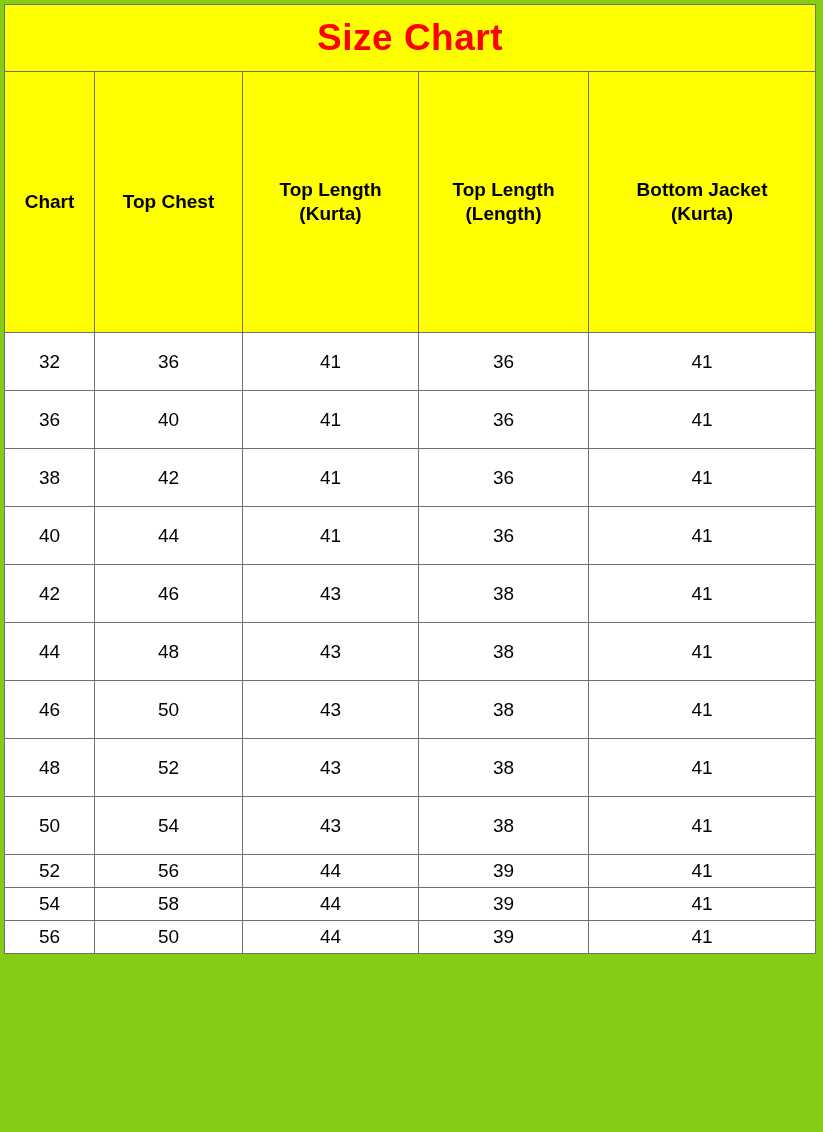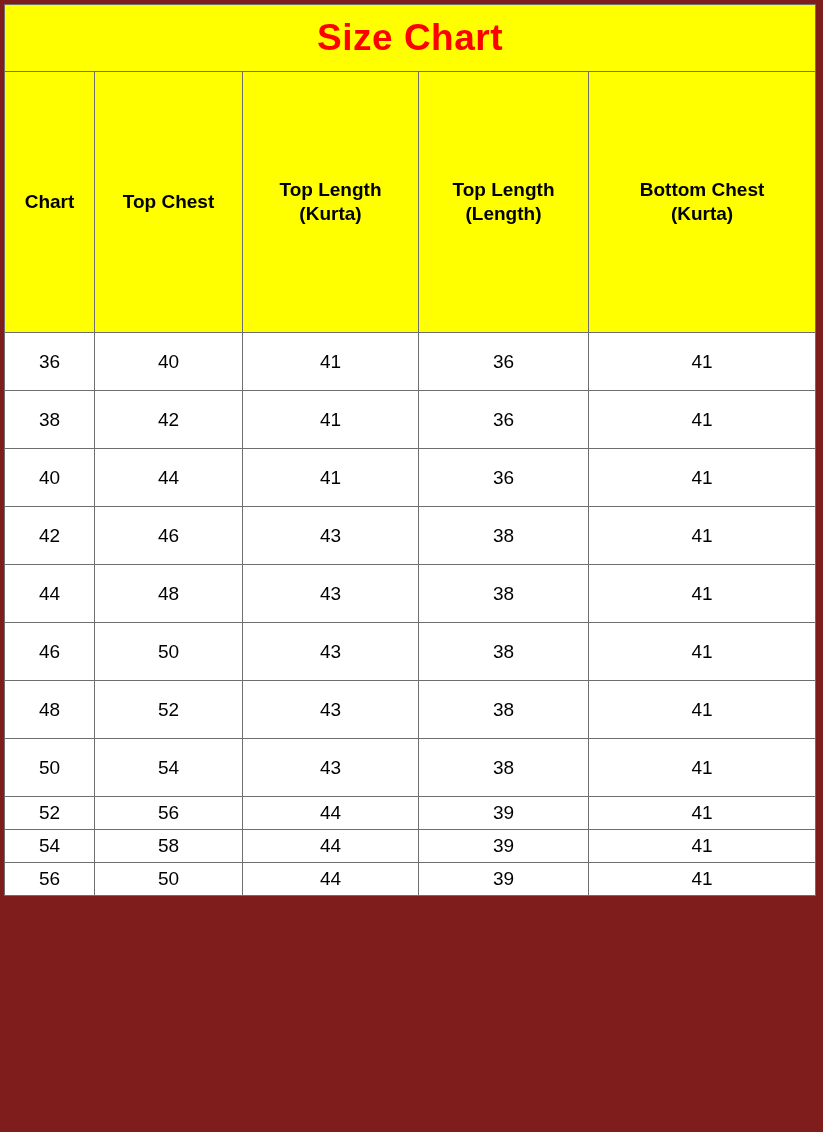--- a/index.html
+++ b/index.html
@@ -10,21 +10,21 @@
   body {
     width: 823px;
     height: 1132px;
     font-family: "Liberation Sans", sans-serif;
   }
   .sheet {
     width: 823px;
     height: 1132px;
     box-sizing: border-box;
     padding: 4px 6px 4px 4px;
-    background: #7f1d1d;
+    background: #84cc16;
   }
   table.size-chart {
     border-collapse: collapse;
     table-layout: fixed;
     width: 811px;
     margin: 0;
   }
   table.size-chart td, table.size-chart th {
     border: 1px solid #6f6f6f;
     padding: 0;
@@ -98,25 +98,32 @@
         </td>
         <td class="hdr">
           <span class="l1">Top Length</span>
           <span class="l2">(Kurta)</span>
         </td>
         <td class="hdr">
           <span class="l1">Top Length</span>
           <span class="l2">(Length)</span>
         </td>
         <td class="hdr">
-          <span class="l1">Bottom Chest</span>
+          <span class="l1">Bottom Jacket</span>
           <span class="l2">(Kurta)</span>
         </td>
       </tr>
 
+      <tr>
+        <td class="cell">32</td>
+        <td class="cell">36</td>
+        <td class="cell">41</td>
+        <td class="cell">36</td>
+        <td class="cell">41</td>
+      </tr>
       <tr>
         <td class="cell">36</td>
         <td class="cell">40</td>
         <td class="cell">41</td>
         <td class="cell">36</td>
         <td class="cell">41</td>
       </tr>
       <tr>
         <td class="cell">38</td>
         <td class="cell">42</td>

